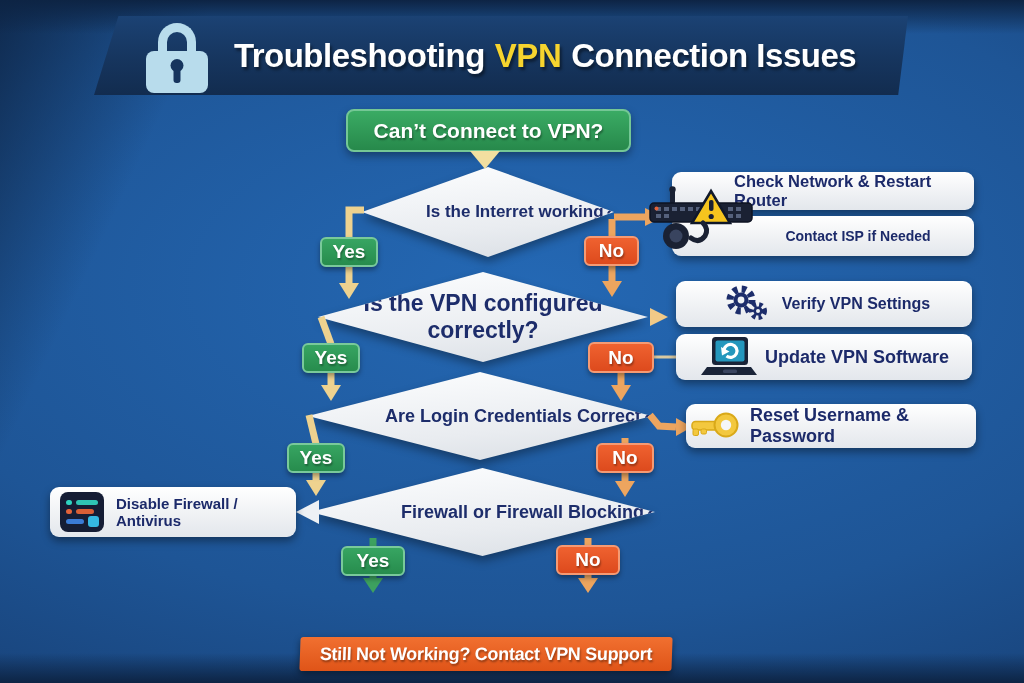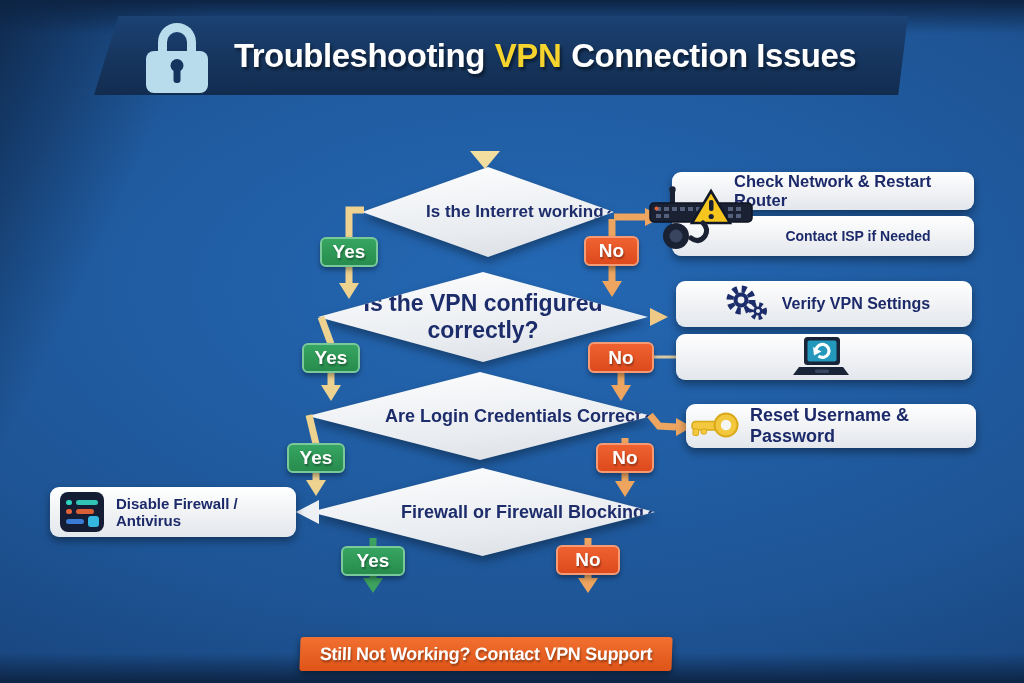--- a/index.html
+++ b/index.html
@@ -143,20 +143,23 @@
       <polygon points="615,481 635,481 625,497" fill="#eda55f"></polygon>
       <line class="o" x1="588" y1="538" x2="588" y2="548"></line>
       <line class="o" x1="588" y1="572" x2="588" y2="579"></line>
       <polygon points="578,578 598,578 588,593" fill="#eda55f"></polygon>
     </g>
     <g>
       <polygon points="296,512 319,500 319,524" fill="#edf1f5"></polygon>
     </g>
   </svg>
 
+  <div class="node-green">
+    <span>Can’t Connect to VPN?</span>
+  </div>
 
   <div class="dwrap" style="left:362px; top:167px;">
     <div class="diamond" style="position:relative; width:252px; height:90px; font-size:17px;">
       <span>Is the Interret working?</span>
     </div>
   </div>
   <div class="dwrap" style="left:318px; top:272px;">
     <div class="diamond" style="position:relative; width:330px; height:90px; font-size:23px;">
       <span>Is the VPN configured correctly?</span>
     </div>
@@ -246,20 +249,21 @@
 
   <div class="abox" style="left:676px; top:334px; width:296px; height:46px; font-size:18px;">
     <svg width="58" height="42" viewBox="0 0 58 42" style="margin-right:8px; flex:0 0 auto;">
       <rect x="13" y="1" width="36" height="28" rx="3.5" fill="#1a2438"></rect>
       <rect x="16.5" y="4.5" width="29" height="21" rx="2" fill="#2497bd"></rect>
       <path d="M25 15 a6.5 6.5 0 1 1 2.5 5" stroke="#ffffff" stroke-width="3.2" fill="none"></path>
       <polygon points="22,11 30.5,15.5 23,19.5" fill="#ffffff"></polygon>
       <path d="M8 31 L52 31 L58 39 L2 39 Z" fill="#1a2438"></path>
       <rect x="24" y="33.5" width="14" height="3.5" rx="1.5" fill="#39445f"></rect>
     </svg>
+    <span>Update VPN Software</span>
   </div>
 
   <div class="abox" style="left:686px; top:404px; width:290px; height:44px; font-size:18px;">
     <svg width="56" height="34" viewBox="0 0 56 34" style="margin-right:8px; flex:0 0 auto;">
       <rect x="6" y="12.5" width="26" height="8.5" rx="3.5" fill="#f3c83e" stroke="#d9a919" stroke-width="1.5"></rect>
       <rect x="7" y="20" width="5.5" height="6.5" rx="1.5" fill="#f3c83e" stroke="#d9a919" stroke-width="1"></rect>
       <rect x="15" y="20" width="5.5" height="5" rx="1.5" fill="#f3c83e" stroke="#d9a919" stroke-width="1"></rect>
       <circle cx="40" cy="16" r="11.5" fill="#f3c83e" stroke="#d9a919" stroke-width="2"></circle>
       <circle cx="40" cy="16" r="5.2" fill="#f5f6f8"></circle>
     </svg>

